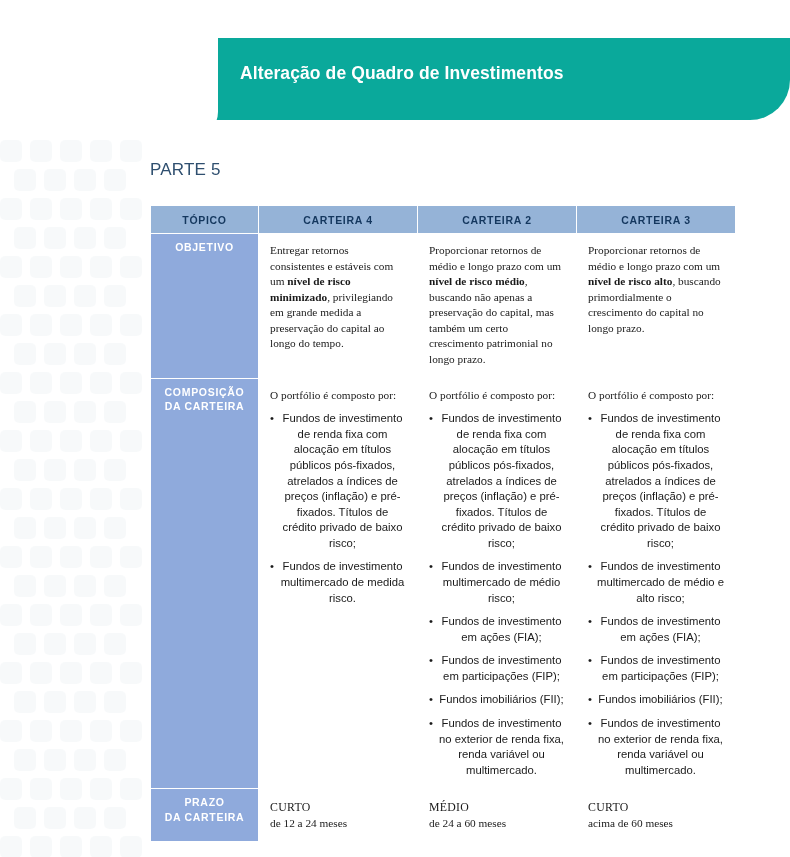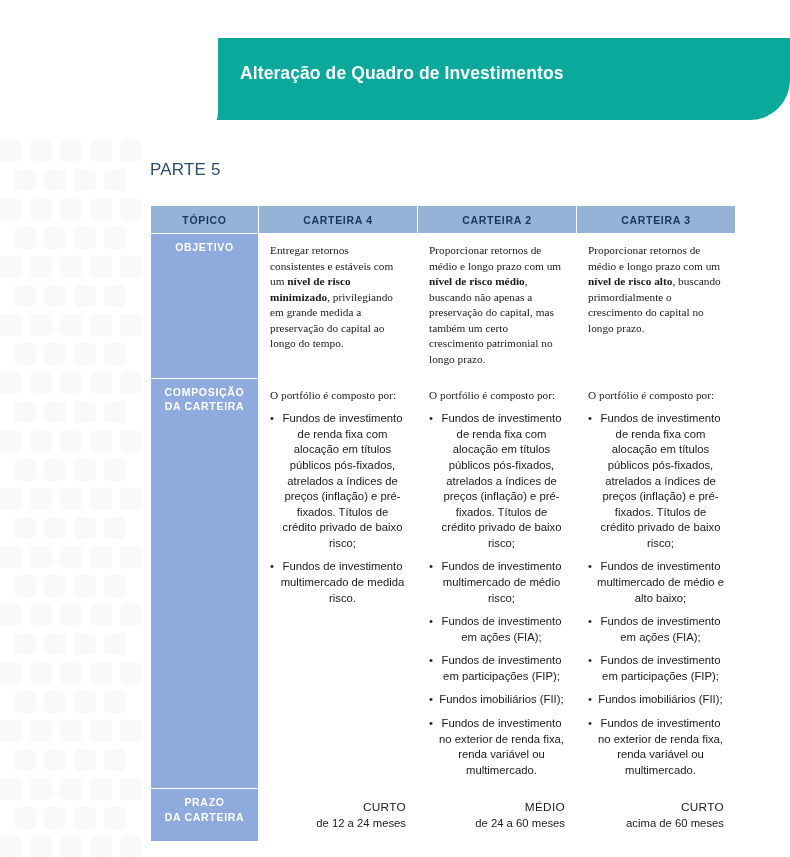--- a/index.html
+++ b/index.html
@@ -159,22 +159,23 @@
     margin-bottom: 8px;
   }
   .cell ul li:last-child { margin-bottom: 0; }
   .cell ul li:before {
     content: "•";
     position: absolute;
     left: 0; top: 0;
   }
   .cell b { font-weight: bold; }
   .cell-center {
-    text-align: right;
+    text-align: left;
     padding-top: 10px;
+    font-family: Liberation Serif, serif;
   }
   .cell-center .big {
     font-size: 11.8px;
     letter-spacing: 0.3px;
   }
   .cell-center .sub {
     font-size: 11.3px;
   }
 </style>
 </head>
@@ -355,21 +356,21 @@
               <li>Fundos de investimento em ações (FIA);</li>
               <li>Fundos de investimento em participações (FIP);</li>
               <li>Fundos imobiliários (FII);</li>
               <li>Fundos de investimento no exterior de renda fixa, renda variável ou multimercado.</li>
             </ul>
           </td>
           <td class="cell">
             <p>O portfólio é composto por:</p>
             <ul>
               <li>Fundos de investimento de renda fixa com alocação em títulos públicos pós-fixados, atrelados a índices de preços (inflação) e pré-fixados. Títulos de crédito privado de baixo risco;</li>
-              <li>Fundos de investimento multimercado de médio e alto baixo;</li>
+              <li>Fundos de investimento multimercado de médio e alto risco;</li>
               <li>Fundos de investimento em ações (FIA);</li>
               <li>Fundos de investimento em participações (FIP);</li>
               <li>Fundos imobiliários (FII);</li>
               <li>Fundos de investimento no exterior de renda fixa, renda variável ou multimercado.</li>
             </ul>
           </td>
         </tr>
         <tr>
           <td class="rowhead">PRAZO<br>DA CARTEIRA</td>
           <td class="cell cell-center">

